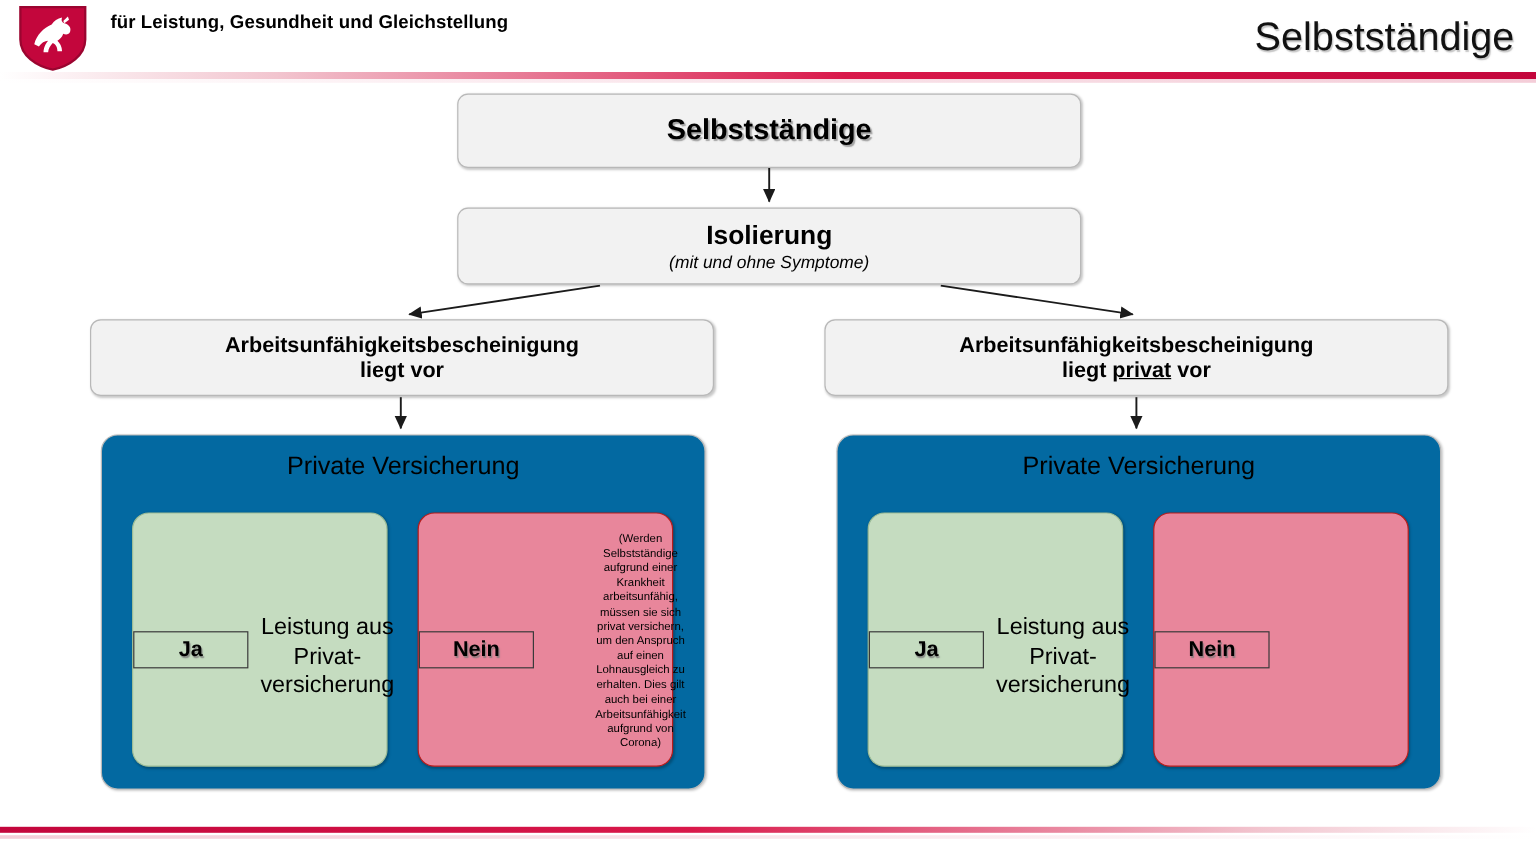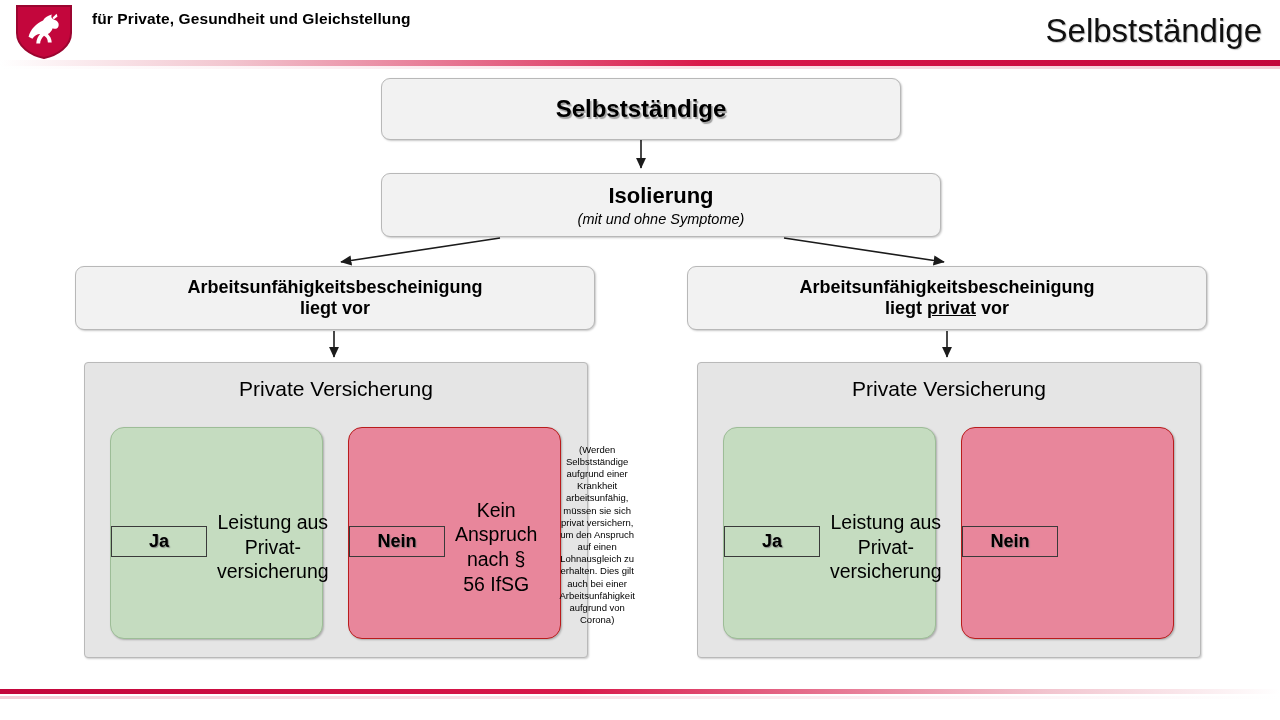--- a/index.html
+++ b/index.html
@@ -104,23 +104,23 @@
     font-size: 18px;
     line-height: 1.18;
     font-weight: bold;
   }
   .underline { text-decoration: underline; }
 
   
   .group {
     position: absolute;
     box-sizing: border-box;
-    background: #e5e5e5;
+    background: #0369a1;
     border: 1px solid #b9b9b9;
-    border-radius: 4px;
+    border-radius: 14px;
     box-shadow: 1px 1px 2px rgba(0,0,0,0.2);
   }
   .group-label {
     position: absolute;
     top: 14px;
     left: 0; right: 0;
     text-align: center;
     font-size: 21px;
   }
 
@@ -158,20 +158,21 @@
     font-size: 19.5px;
     line-height: 1.27;
     text-align: center;
   }
   .answer-note {
     margin-top: 4px;
     padding: 0 12px;
     font-size: 9.5px;
     line-height: 1.28;
     text-align: center;
+    margin-left: 39px;
   }
 
   
   .arrow-svg {
     position: absolute;
     left: 0; top: 0;
     width: 1280px; height: 720px;
     pointer-events: none;
   }
 </style>
@@ -181,21 +182,21 @@
 <div class="header">
   <svg class="coat" viewBox="0 0 60 58">
     <path d="M2 2 H58 V30 C58 44 44 53 30 56 C16 53 2 44 2 30 Z" fill="#c3063c" stroke="#9b0530" stroke-width="2"></path>
     <g fill="#ffffff">
       <path d="M14 34 C16 26 22 20 29 17 C31 14 34 12 38 11 C37 14 38 15 40 16 C44 17 46 20 45 23 C44 26 41 26 39 25 C38 28 36 30 34 31 C36 33 38 36 38 40 L34 40 C34 36 32 34 30 33 C28 35 26 38 26 41 L22 41 C22 37 24 33 26 31 C23 31 20 33 18 36 Z"></path>
       <path d="M39 14 l4 -4 l1 3 l-4 3 z"></path>
     </g>
   </svg>
 
   <div class="ministry">
-    <div>für Private, Gesundheit und Gleichstellung</div>
+    <div>für Leistung, Gesundheit und Gleichstellung</div>
   </div>
 
   <div class="slide-title">Selbstständige</div>
 
   <div class="header-rule"></div>
   <div class="header-rule2"></div>
 </div>
 
 <svg class="arrow-svg">
   <defs>
@@ -212,21 +213,21 @@
 
   <line x1="334" y1="331" x2="334" y2="357" stroke="#1b1b1b" stroke-width="1.6" marker-end="url(#ah)"></line>
 
   <line x1="947" y1="331" x2="947" y2="357" stroke="#1b1b1b" stroke-width="1.6" marker-end="url(#ah)"></line>
 </svg>
 
 <div class="box" style="left:381px; top:78px; width:520px; height:62px;">
   <div class="box-title-main">Selbstständige</div>
 </div>
 
-<div class="box" style="left:381px; top:173px; width:560px; height:64px;">
+<div class="box" style="left:381px; top:173px; width:520px; height:64px;">
   <div class="box-title">Isolierung</div>
   <div class="box-sub">(mit und ohne Symptome)</div>
 </div>
 
 <div class="box" style="left:75px; top:266px; width:520px; height:64px;">
   <div class="box-head2">
     <div>Arbeitsunfähigkeitsbescheinigung</div>
     <div><span>liegt </span><span class="underline"></span><span>vor</span></div>
   </div>
 </div>
@@ -235,22 +236,20 @@
   <div class="group-label">Private Versicherung</div>
 
   <div class="answer yes" style="left:25px; top:64px; width:213px; height:212px;">
     <div class="answer-tag">Ja</div>
     <div class="answer-text" style="white-space:pre-line;">Leistung aus Privat-
 versicherung</div>
   </div>
 
   <div class="answer no" style="left:263px; top:64px; width:213px; height:212px;">
     <div class="answer-tag">Nein</div>
-    <div class="answer-text" style="white-space:pre-line;">Kein Anspruch
-nach § 56 IfSG</div>
     <div class="answer-note">(Werden Selbstständige aufgrund einer Krankheit arbeitsunfähig, müssen sie sich privat versichern, um den Anspruch auf einen Lohnausgleich zu erhalten. Dies gilt auch bei einer Arbeitsunfähigkeit aufgrund von Corona)</div>
   </div>
 </div>
 
 <div class="box" style="left:687px; top:266px; width:520px; height:64px;">
   <div class="box-head2">
     <div>Arbeitsunfähigkeitsbescheinigung</div>
     <div><span>liegt </span><span class="underline">privat</span><span> vor</span></div>
   </div>
 </div>

